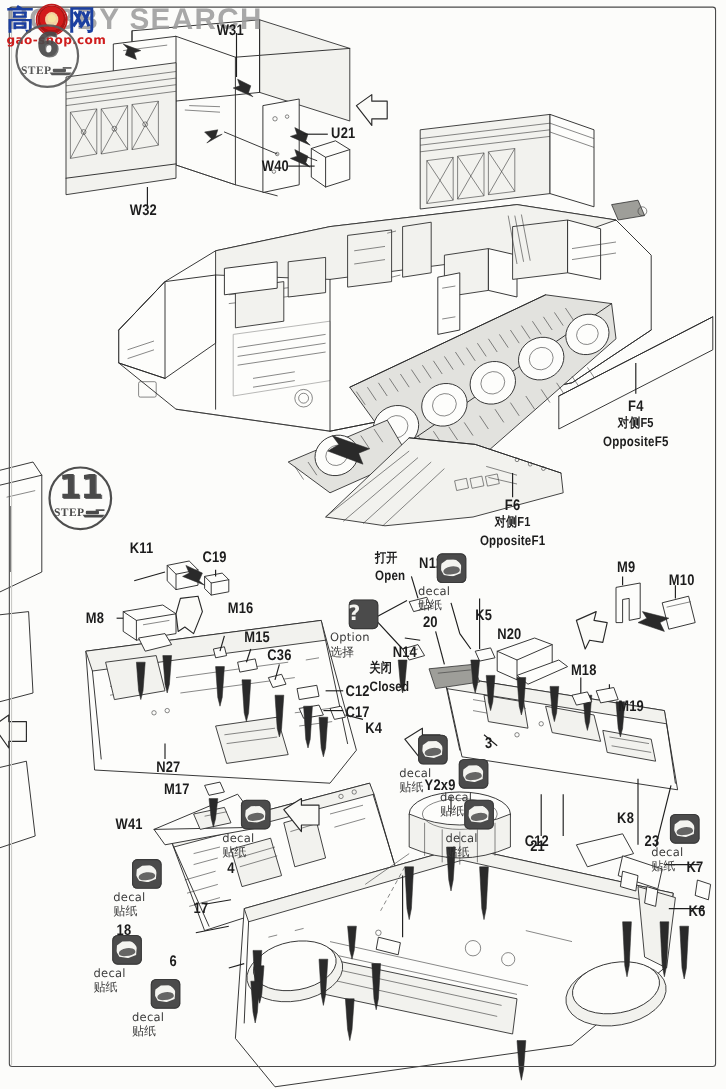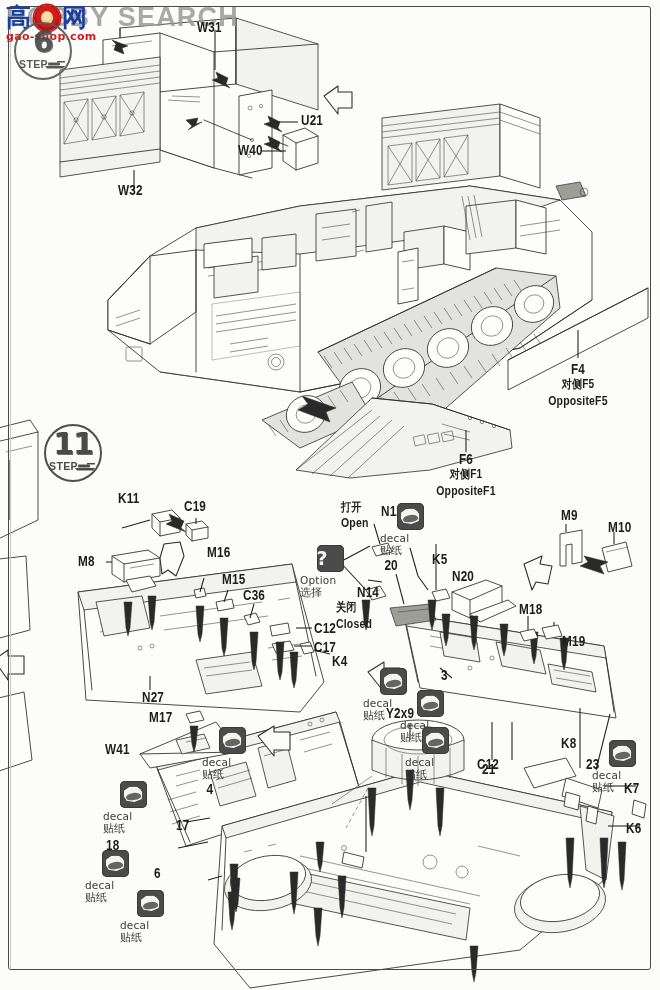--- a/index.html
+++ b/index.html
@@ -83,21 +83,21 @@
   }
   .step-badge .num{
     position:absolute;left:0;right:0;top:3px;text-align:center;
     font-family:"DejaVu Sans", sans-serif;
     font-size:30px;font-weight:700;color:#4a4a4a;letter-spacing:-1px;
     line-height:34px;
     text-shadow:1px 1px 0 #6b6b6b;
   }
   .step-badge .word{
     position:absolute;left:5px;bottom:10px;
-    font-family:Liberation Sans, sans-serif;
+    font-family:Liberation Serif, serif;
     font-size:10.5px;font-weight:700;color:#4a4a4a;letter-spacing:.4px;
   }
   .step-badge .tank{
     position:absolute;right:6px;bottom:11px;width:22px;height:10px;
   }
   .step-badge.wm .ring{border-color:#5a5a5a;}
   #step-10{left:14px;top:22px;opacity:.92;}
   #step-11{left:44px;top:424px;}
 
   

